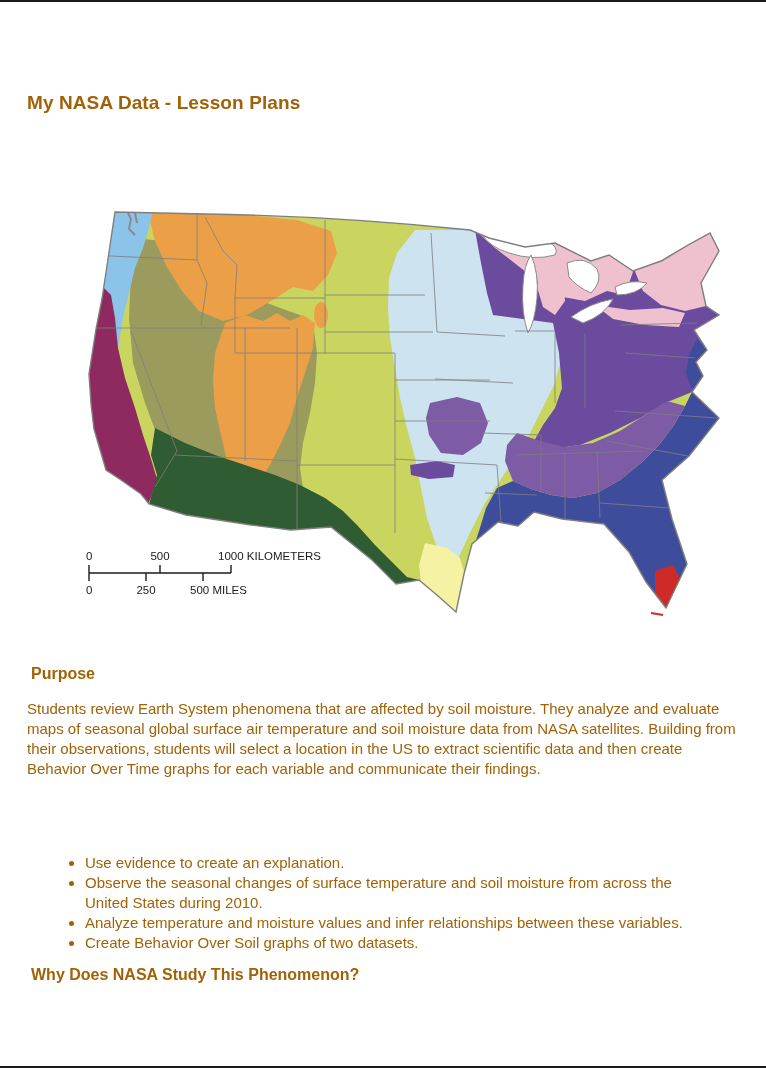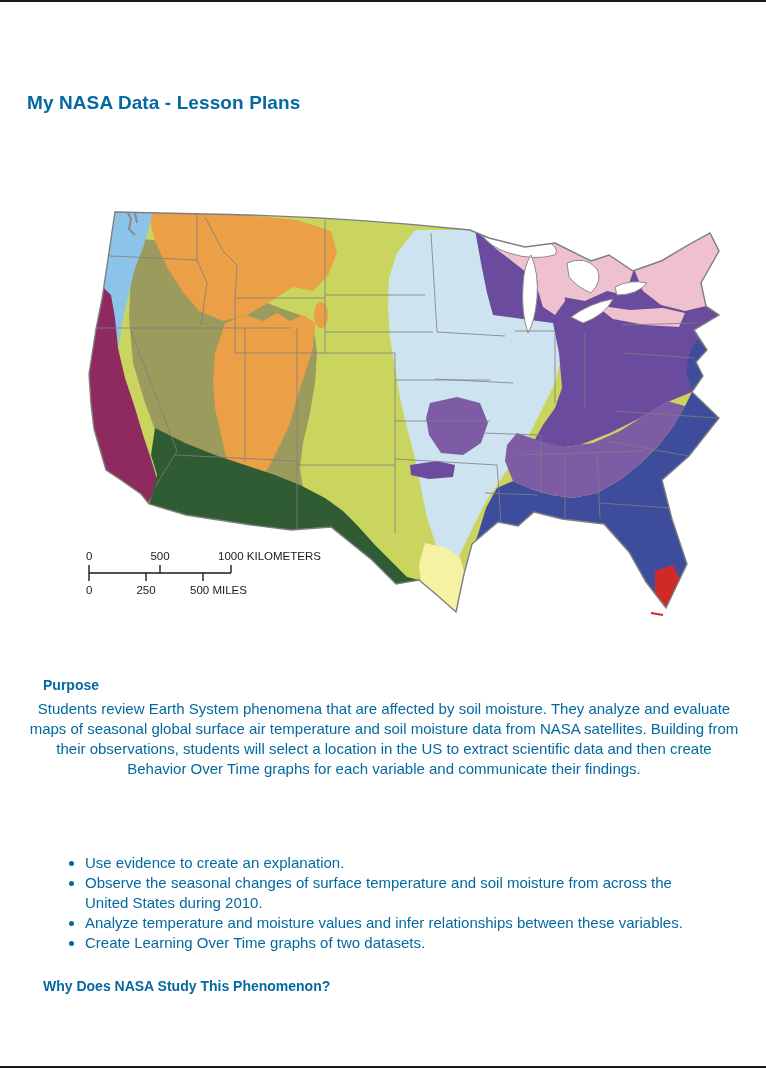--- a/index.html
+++ b/index.html
@@ -4,21 +4,21 @@
 <style>
   * { box-sizing: border-box; }
   html, body { margin: 0; padding: 0; background: #ffffff; }
   .page {
     position: relative;
     width: 766px;
     height: 1068px;
     margin: 0 auto;
     background: #ffffff;
     font-family: "Liberation Sans", sans-serif;
-    color: #0369a1;
+    color: #a16207;
     overflow: hidden;
   }
   .rule {
     position: absolute;
     left: 0;
     width: 766px;
     height: 2px;
     background: #1a1a1a;
   }
   .rule-top { top: 0; }
@@ -44,39 +44,38 @@
   }
   .map-figure {
     position: absolute;
     left: 85px;
     top: 203px;
     width: 637px;
     height: 415px;
     margin: 0;
   }
   h3.section-heading {
-    margin: 16px;
-    position: absolute;
-    left: 27px;
-    font-size: 14px;
+    margin: 4px;
+    position: absolute;
+    left: 27px;
+    font-size: 16px;
     font-weight: bold;
   }
   .purpose-heading { top: 661px; }
   .objectives-heading { top: 814px; }
   .why-heading { top: 962px; font-size: 19px; }
 
   p.body-text {
     margin: 0;
     position: absolute;
     left: 27px;
     top: 699px;
     width: 714px;
     font-size: 15px;
     line-height: 20px;
-    text-align: center;
   }
   ul.objectives-list {
     margin: 8px;
     position: absolute;
     left: 27px;
     top: 845px;
     width: 680px;
     padding-left: 50px;
     font-size: 15px;
     line-height: 20px;
@@ -257,19 +256,19 @@
     </svg>
   </figure>
 
   <h3 class="section-heading purpose-heading">Purpose</h3>
   <p class="body-text">Students review Earth System phenomena that are affected by soil moisture. They analyze and evaluate maps of seasonal global surface air temperature and soil moisture data from NASA satellites. Building from their observations, students will select a location in the US to extract scientific data and then create Behavior Over Time graphs for each variable and communicate their findings.</p>
 
   <ul class="objectives-list">
     <li>Use evidence to create an explanation.</li>
     <li>Observe the seasonal changes of surface temperature and soil moisture from across the United States during 2010.</li>
     <li>Analyze temperature and moisture values and infer relationships between these variables.</li>
-    <li>Create Learning Over Time graphs of two datasets.</li>
+    <li>Create Behavior Over Soil graphs of two datasets.</li>
   </ul>
 
   <h3 class="section-heading why-heading">Why Does NASA Study This Phenomenon?</h3>
 
   <div class="rule rule-bottom"></div>
 </div>
 
 </body></html>

